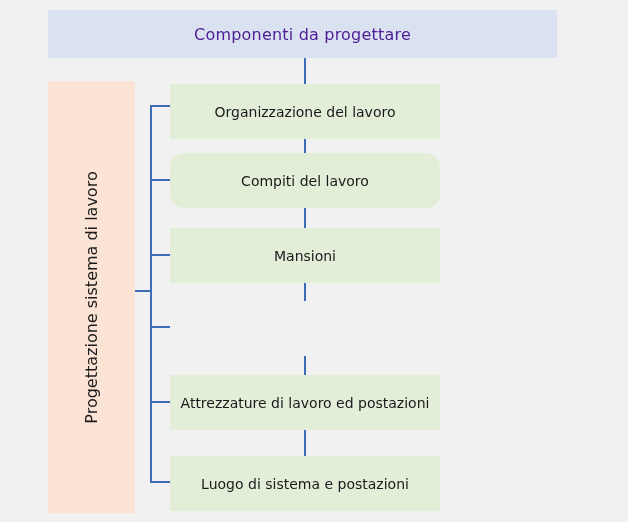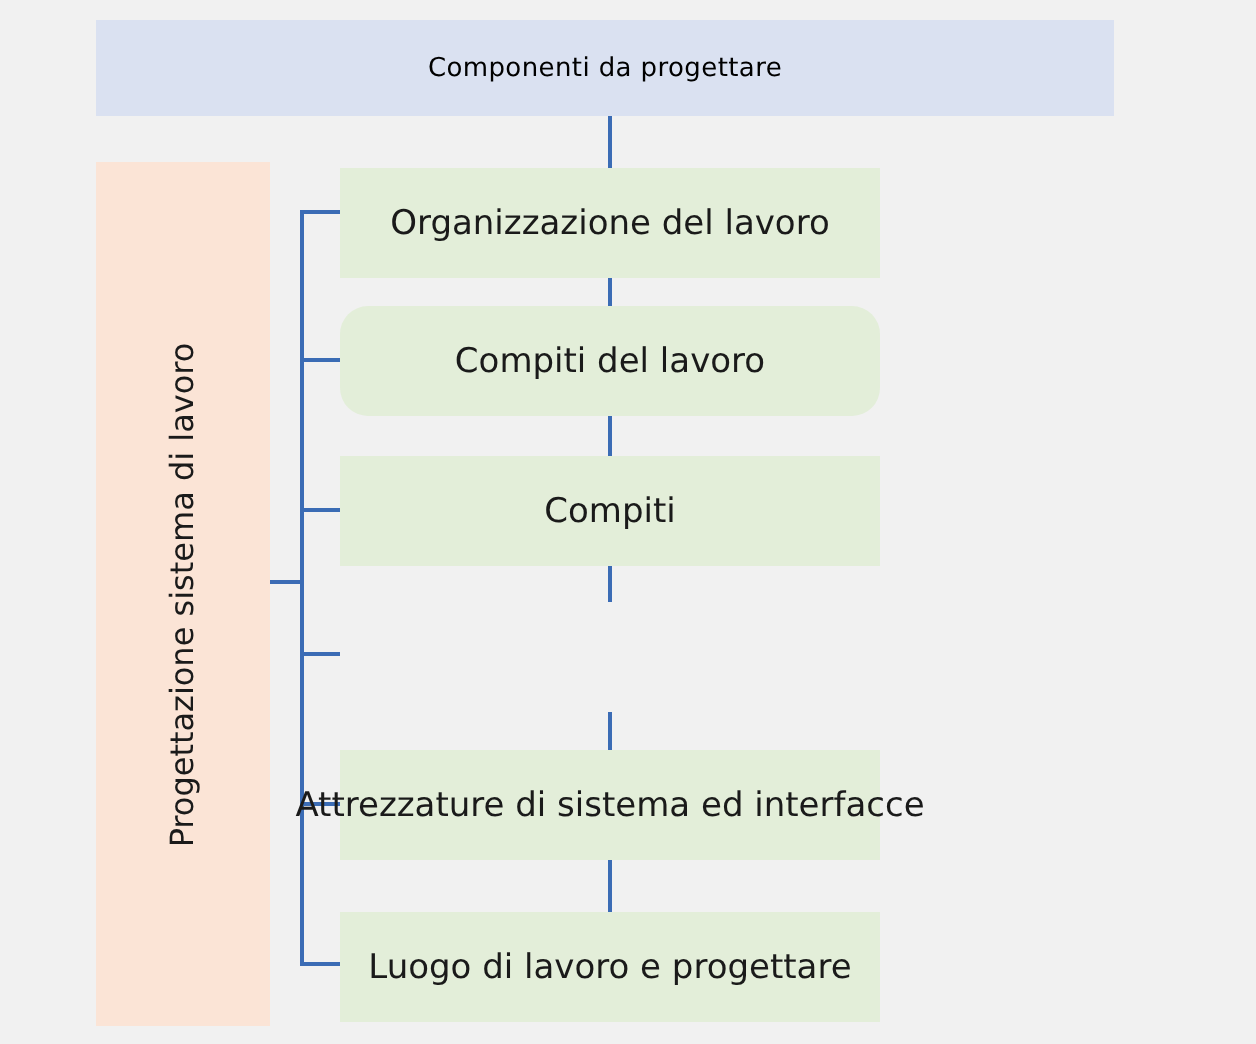--- a/index.html
+++ b/index.html
@@ -27,22 +27,22 @@
     top: 10px;
     width: 509px;
     height: 48px;
     background: #dae1f1;
     display: flex;
     align-items: center;
     justify-content: center;
     box-sizing: border-box;
   }
   .header-box .label {
-    font-size: 13px;
-    color: #000000;
+    font-size: 16px;
+    color: #4c1d95;
     letter-spacing: 0.2px;
     white-space: nowrap;
   }
 
   
   .side-box {
     position: absolute;
     left: 48px;
     top: 81px;
     width: 87px;
@@ -74,21 +74,21 @@
     left: 170px;
     width: 270px;
     height: 55px;
     background: #e3eed9;
     display: flex;
     align-items: center;
     justify-content: center;
     box-sizing: border-box;
   }
   .comp-box .label {
-    font-size: 17px;
+    font-size: 14px;
     color: #1a1a1a;
     white-space: nowrap;
     text-align: center;
   }
 
   
   .line {
     position: absolute;
     background: #3b6cb5;
   }
@@ -131,25 +131,25 @@
 
   <div class="comp-box" style="top:84px;">
     <span class="label">Organizzazione del lavoro</span>
   </div>
 
   <div class="comp-box" style="top:153px;border-radius:14px;">
     <span class="label">Compiti del lavoro</span>
   </div>
 
   <div class="comp-box" style="top:228px;">
-    <span class="label">Compiti</span>
+    <span class="label">Mansioni</span>
   </div>
 
 
   <div class="comp-box" style="top:375px;">
-    <span class="label">Attrezzature di sistema ed interfacce</span>
+    <span class="label">Attrezzature di lavoro ed postazioni</span>
   </div>
 
   <div class="comp-box" style="top:456px;">
-    <span class="label">Luogo di lavoro e progettare</span>
+    <span class="label">Luogo di sistema e postazioni</span>
   </div>
 
 </div>
 
 </body></html>

